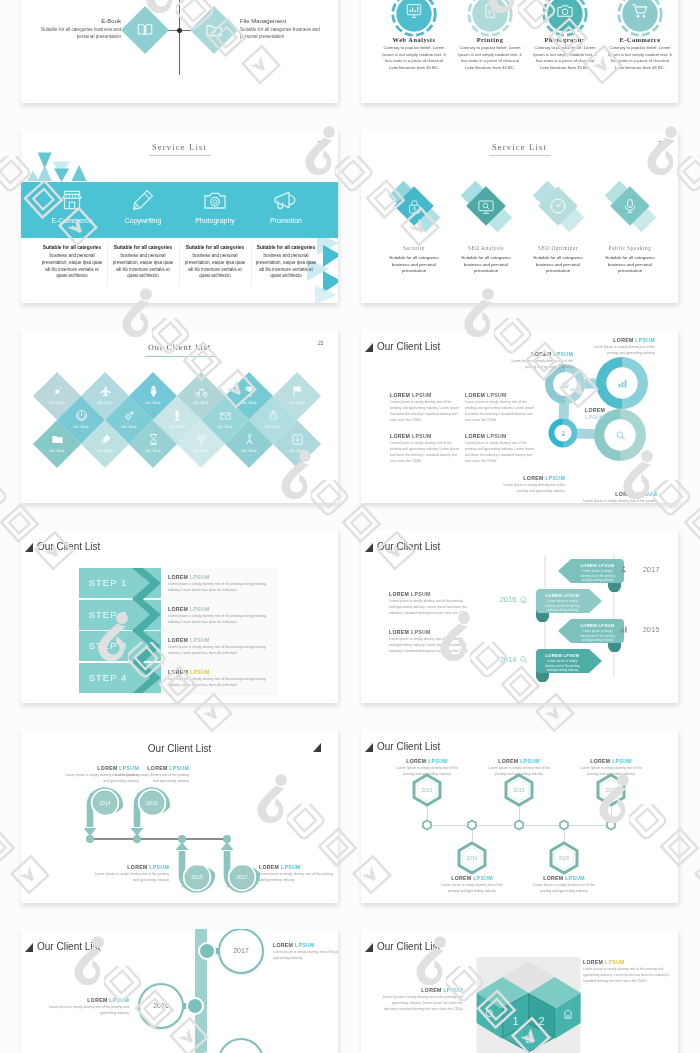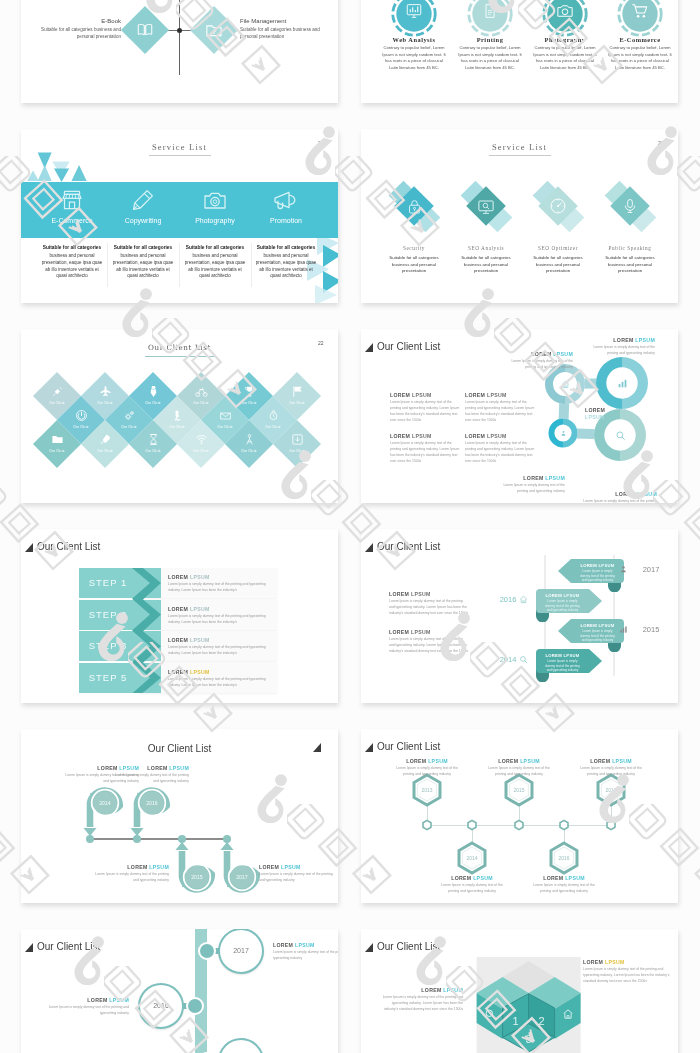--- a/index.html
+++ b/index.html
@@ -466,21 +466,21 @@
         </svg>
         <div style="position: absolute; left: 58px; top: 48px; width: 58px; text-align: center; color: rgb(242, 251, 250); font-size: 9.5px; letter-spacing: 1px; font-family: &quot;Liberation Sans&quot;, sans-serif;">STEP 1</div>
         <div class="lh" style="left: 147px; top: 45px; width: 70px; text-align: left;"><span><b>LOREM</b> <i class="sg">LPSUM</i></span></div>
         <div class="ld" style="left: 147px; top: 53px; width: 104px; text-align: left;">Lorem Ipsum is simply dummy text of the printing and typesetting industry. Lorem Ipsum has been the industry's</div>
         <div style="position: absolute; left: 58px; top: 79.6px; width: 58px; text-align: center; color: rgb(242, 251, 250); font-size: 9.5px; letter-spacing: 1px; font-family: &quot;Liberation Sans&quot;, sans-serif;">STEP 2</div>
         <div class="lh" style="left: 147px; top: 76.6px; width: 70px; text-align: left;"><span><b>LOREM</b> <i class="sg">LPSUM</i></span></div>
         <div class="ld" style="left: 147px; top: 84.6px; width: 104px; text-align: left;">Lorem Ipsum is simply dummy text of the printing and typesetting industry. Lorem Ipsum has been the industry's</div>
         <div style="position: absolute; left: 58px; top: 111.2px; width: 58px; text-align: center; color: rgb(242, 251, 250); font-size: 9.5px; letter-spacing: 1px; font-family: &quot;Liberation Sans&quot;, sans-serif;">STEP 3</div>
         <div class="lh" style="left: 147px; top: 108.2px; width: 70px; text-align: left;"><span><b>LOREM</b> <i class="sg">LPSUM</i></span></div>
         <div class="ld" style="left: 147px; top: 116.2px; width: 104px; text-align: left;">Lorem Ipsum is simply dummy text of the printing and typesetting industry. Lorem Ipsum has been the industry's</div>
-        <div style="position: absolute; left: 58px; top: 142.8px; width: 58px; text-align: center; color: rgb(242, 251, 250); font-size: 9.5px; letter-spacing: 1px; font-family: &quot;Liberation Sans&quot;, sans-serif;">STEP 5</div>
+        <div style="position: absolute; left: 58px; top: 142.8px; width: 58px; text-align: center; color: rgb(242, 251, 250); font-size: 9.5px; letter-spacing: 1px; font-family: &quot;Liberation Sans&quot;, sans-serif;">STEP 4</div>
         <div class="lh" style="left: 147px; top: 139.8px; width: 70px; text-align: left;"><span><b>LOREM</b> <i class="o">LPSUM</i></span></div>
         <div class="ld" style="left: 147px; top: 147.8px; width: 104px; text-align: left;">Lorem Ipsum is simply dummy text of the printing and typesetting industry. Lorem Ipsum has been the industry's</div>
       </div>
   </div>
 
   <div class="slide c1 r3">
     <div class="och-tri"></div>
     <div class="och">Our Client List</div>
     <div id="s8">
         <div style="position: absolute; left: 183px; top: 26px; width: 1.5px; height: 121px; background: rgb(237, 237, 237);"></div>

